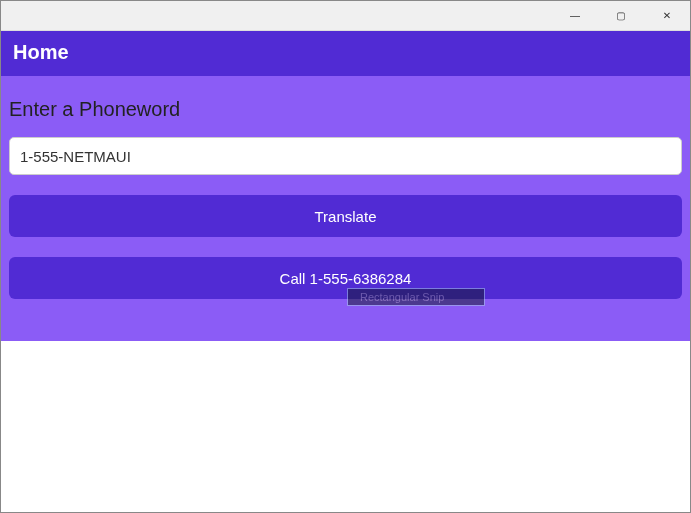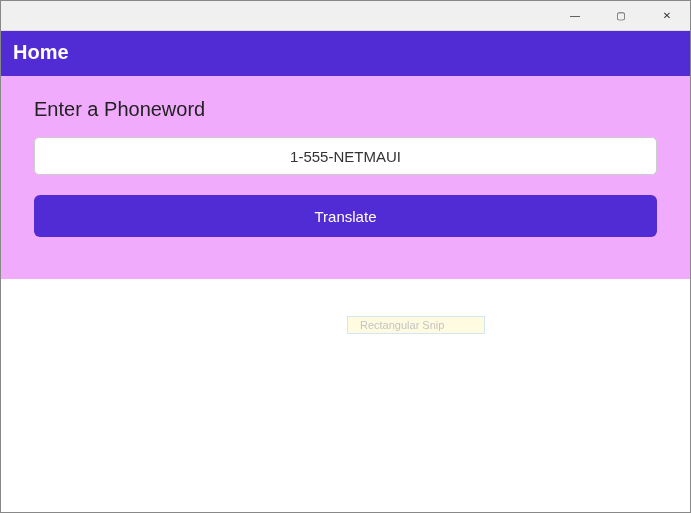--- a/index.html
+++ b/index.html
@@ -32,63 +32,61 @@
     .appbar {
       background: #512bd4;
       color: #fff;
       padding: 10px 12px 12px 12px;
     }
     .appbar-title {
       font-size: 20px;
       font-weight: 700;
     }
     .content {
-      padding: 22px 33px;
-      background: #f0abfc;
+      padding: 22px 8px;
+      background: #8b5cf6;
     }
     .label {
       font-size: 20px;
       color: #222;
       margin-bottom: 16px;
     }
     .phoneword-input {
       width: 100%;
       height: 38px;
       border: 1px solid #ccc;
       border-radius: 5px;
       padding: 0 10px;
       font-size: 15px;
       color: #333;
       margin-bottom: 20px;
       outline: none;
-      text-align: center;
     }
     .btn {
       display: block;
       width: 100%;
       height: 42px;
       border: none;
       border-radius: 6px;
       background: #512bd4;
       color: #fff;
       font-size: 15px;
       cursor: pointer;
       margin-bottom: 20px;
     }
     .snip-overlay {
       position: absolute;
       left: 347px;
       top: 288px;
-      background: #fef9c3;
+      background: #0f172a;
       border: 1px solid #a8cfe8;
       color: #888;
       font-size: 11px;
       padding: 2px 40px 2px 12px;
       opacity: 0.5;
-      margin-top: 28px;
     }
   </style>
 </head>
 <body>
 
 <div class="titlebar">
   <div class="titlebar-btn">
     <span>—</span>
   </div>
   <div class="titlebar-btn">
@@ -100,15 +98,16 @@
 </div>
 
 <div class="appbar">
   <div class="appbar-title">Home</div>
 </div>
 
 <div class="content">
   <div class="label">Enter a Phoneword</div>
   <input class="phoneword-input" type="text" value="1-555-NETMAUI" style="">
   <button class="btn">Translate</button>
+  <button class="btn">Call 1-555-6386284</button>
 </div>
 
 <div class="snip-overlay">Rectangular Snip</div>
 
 </body></html>

